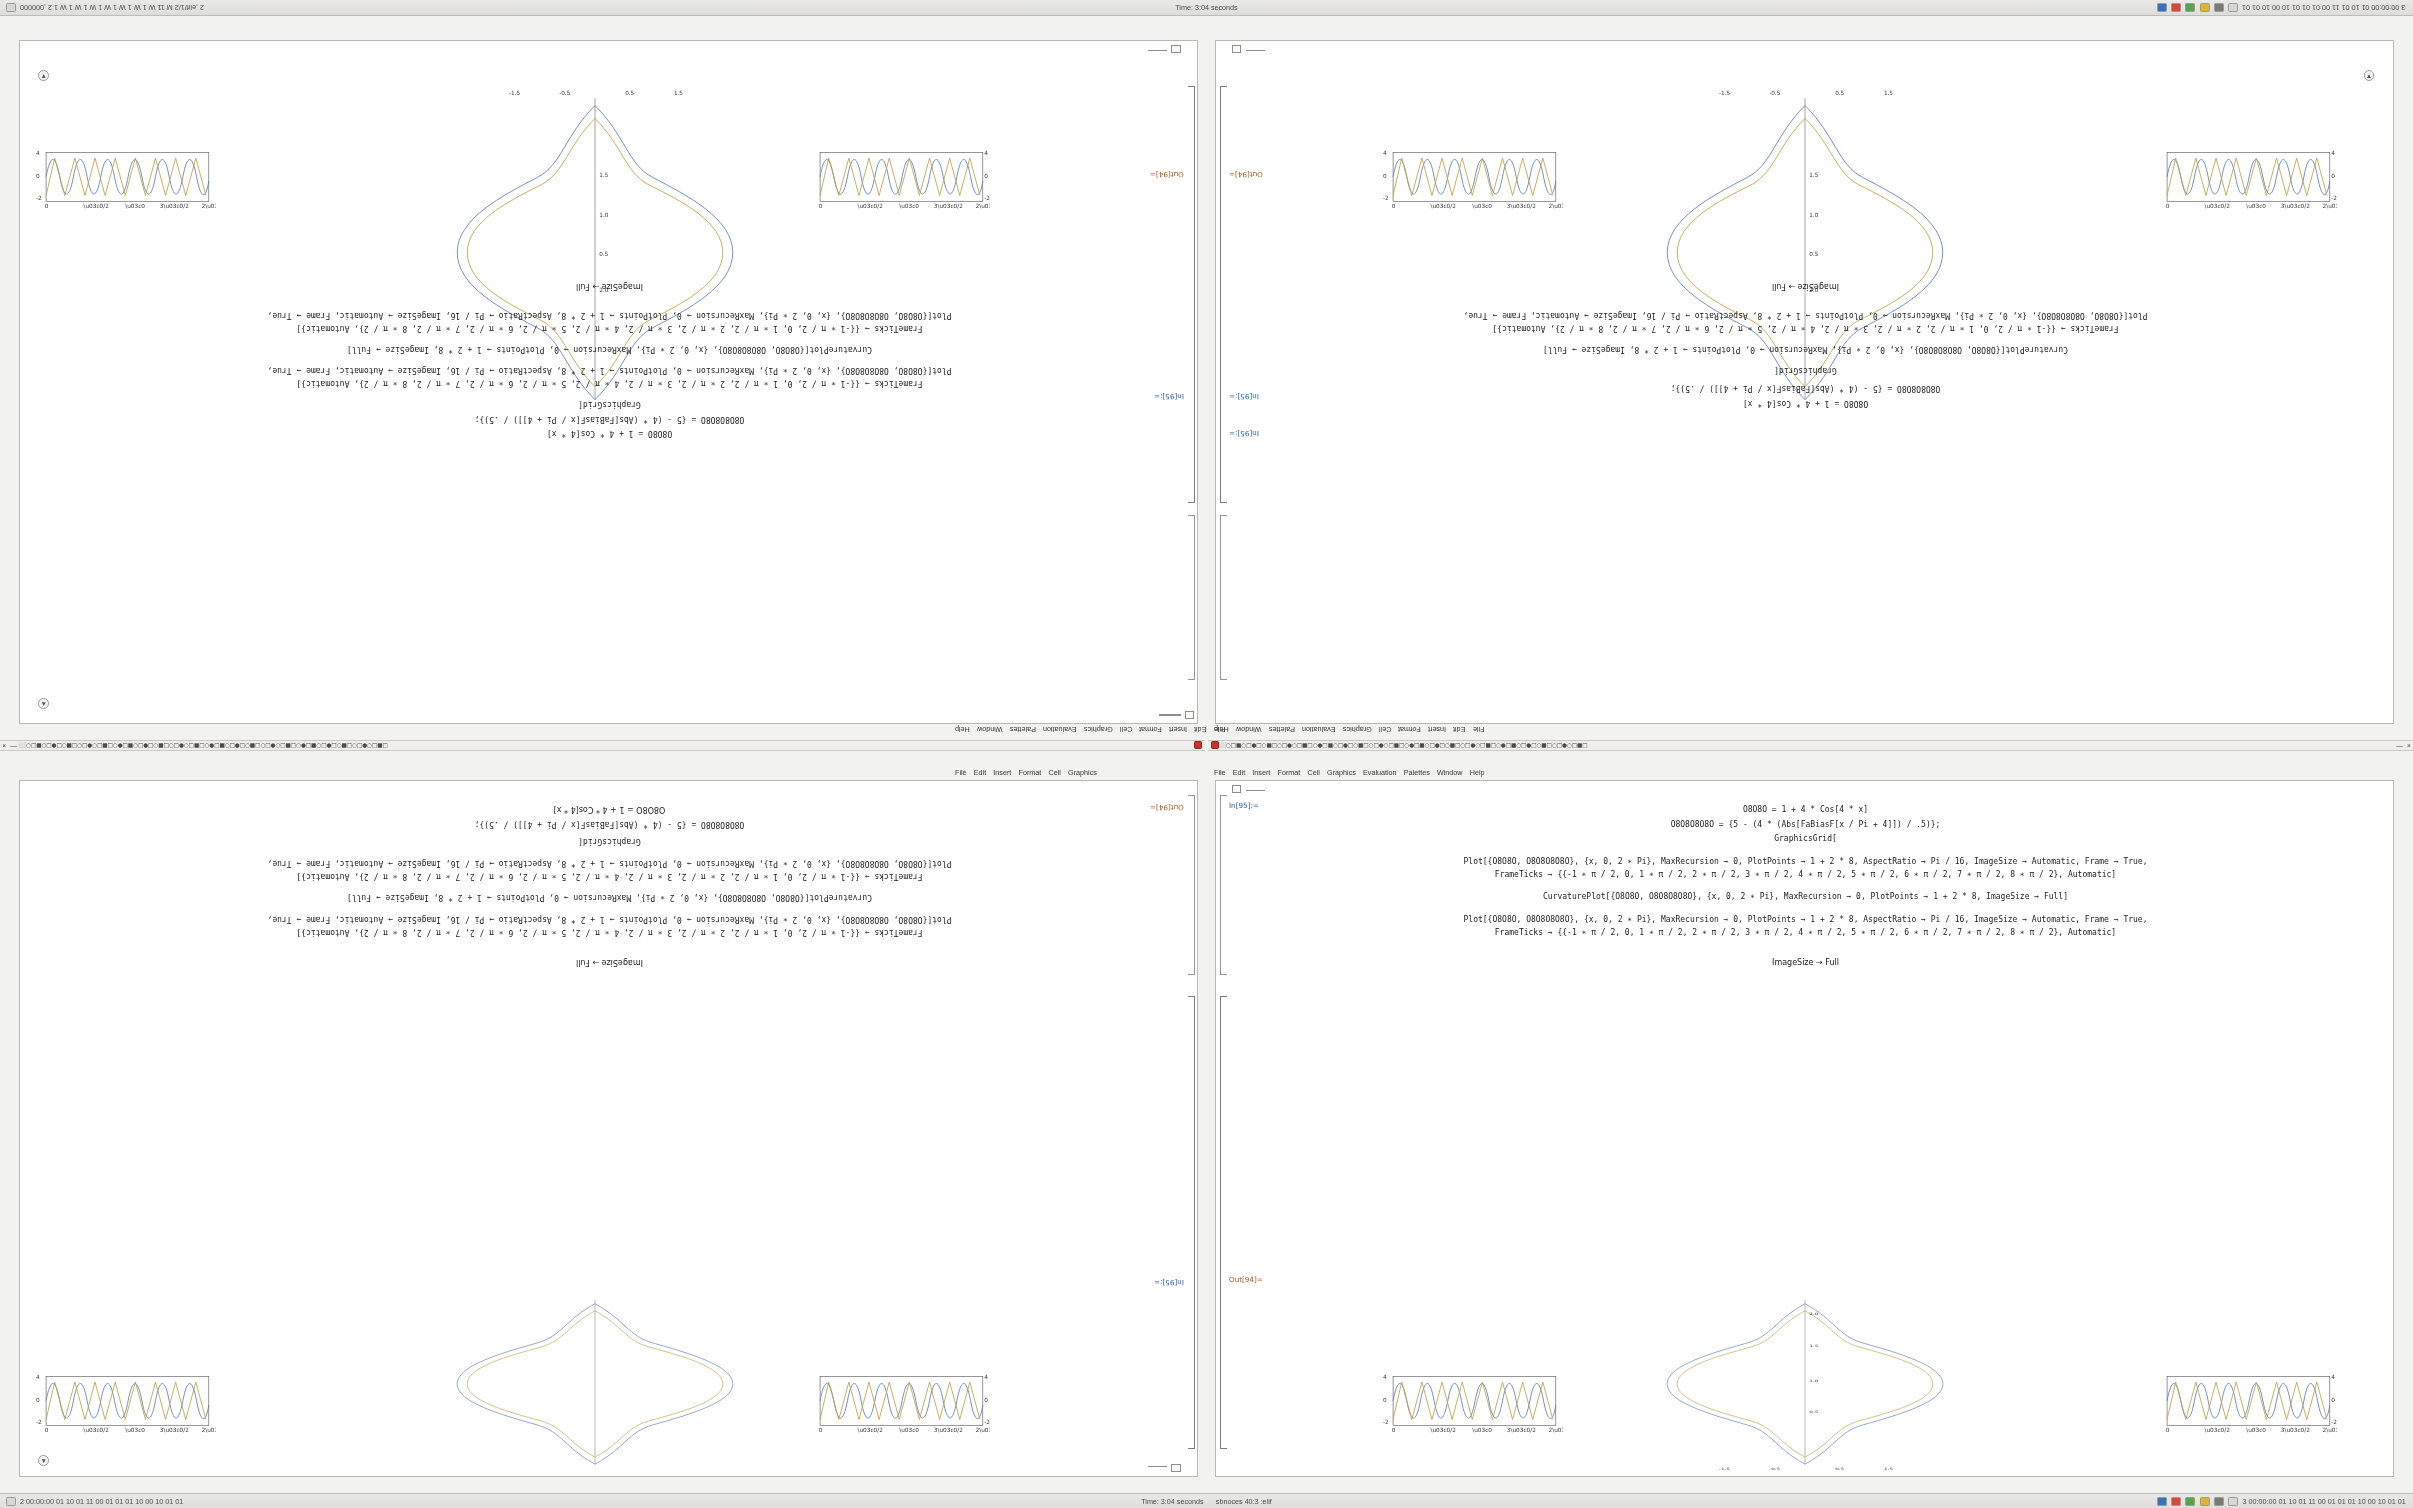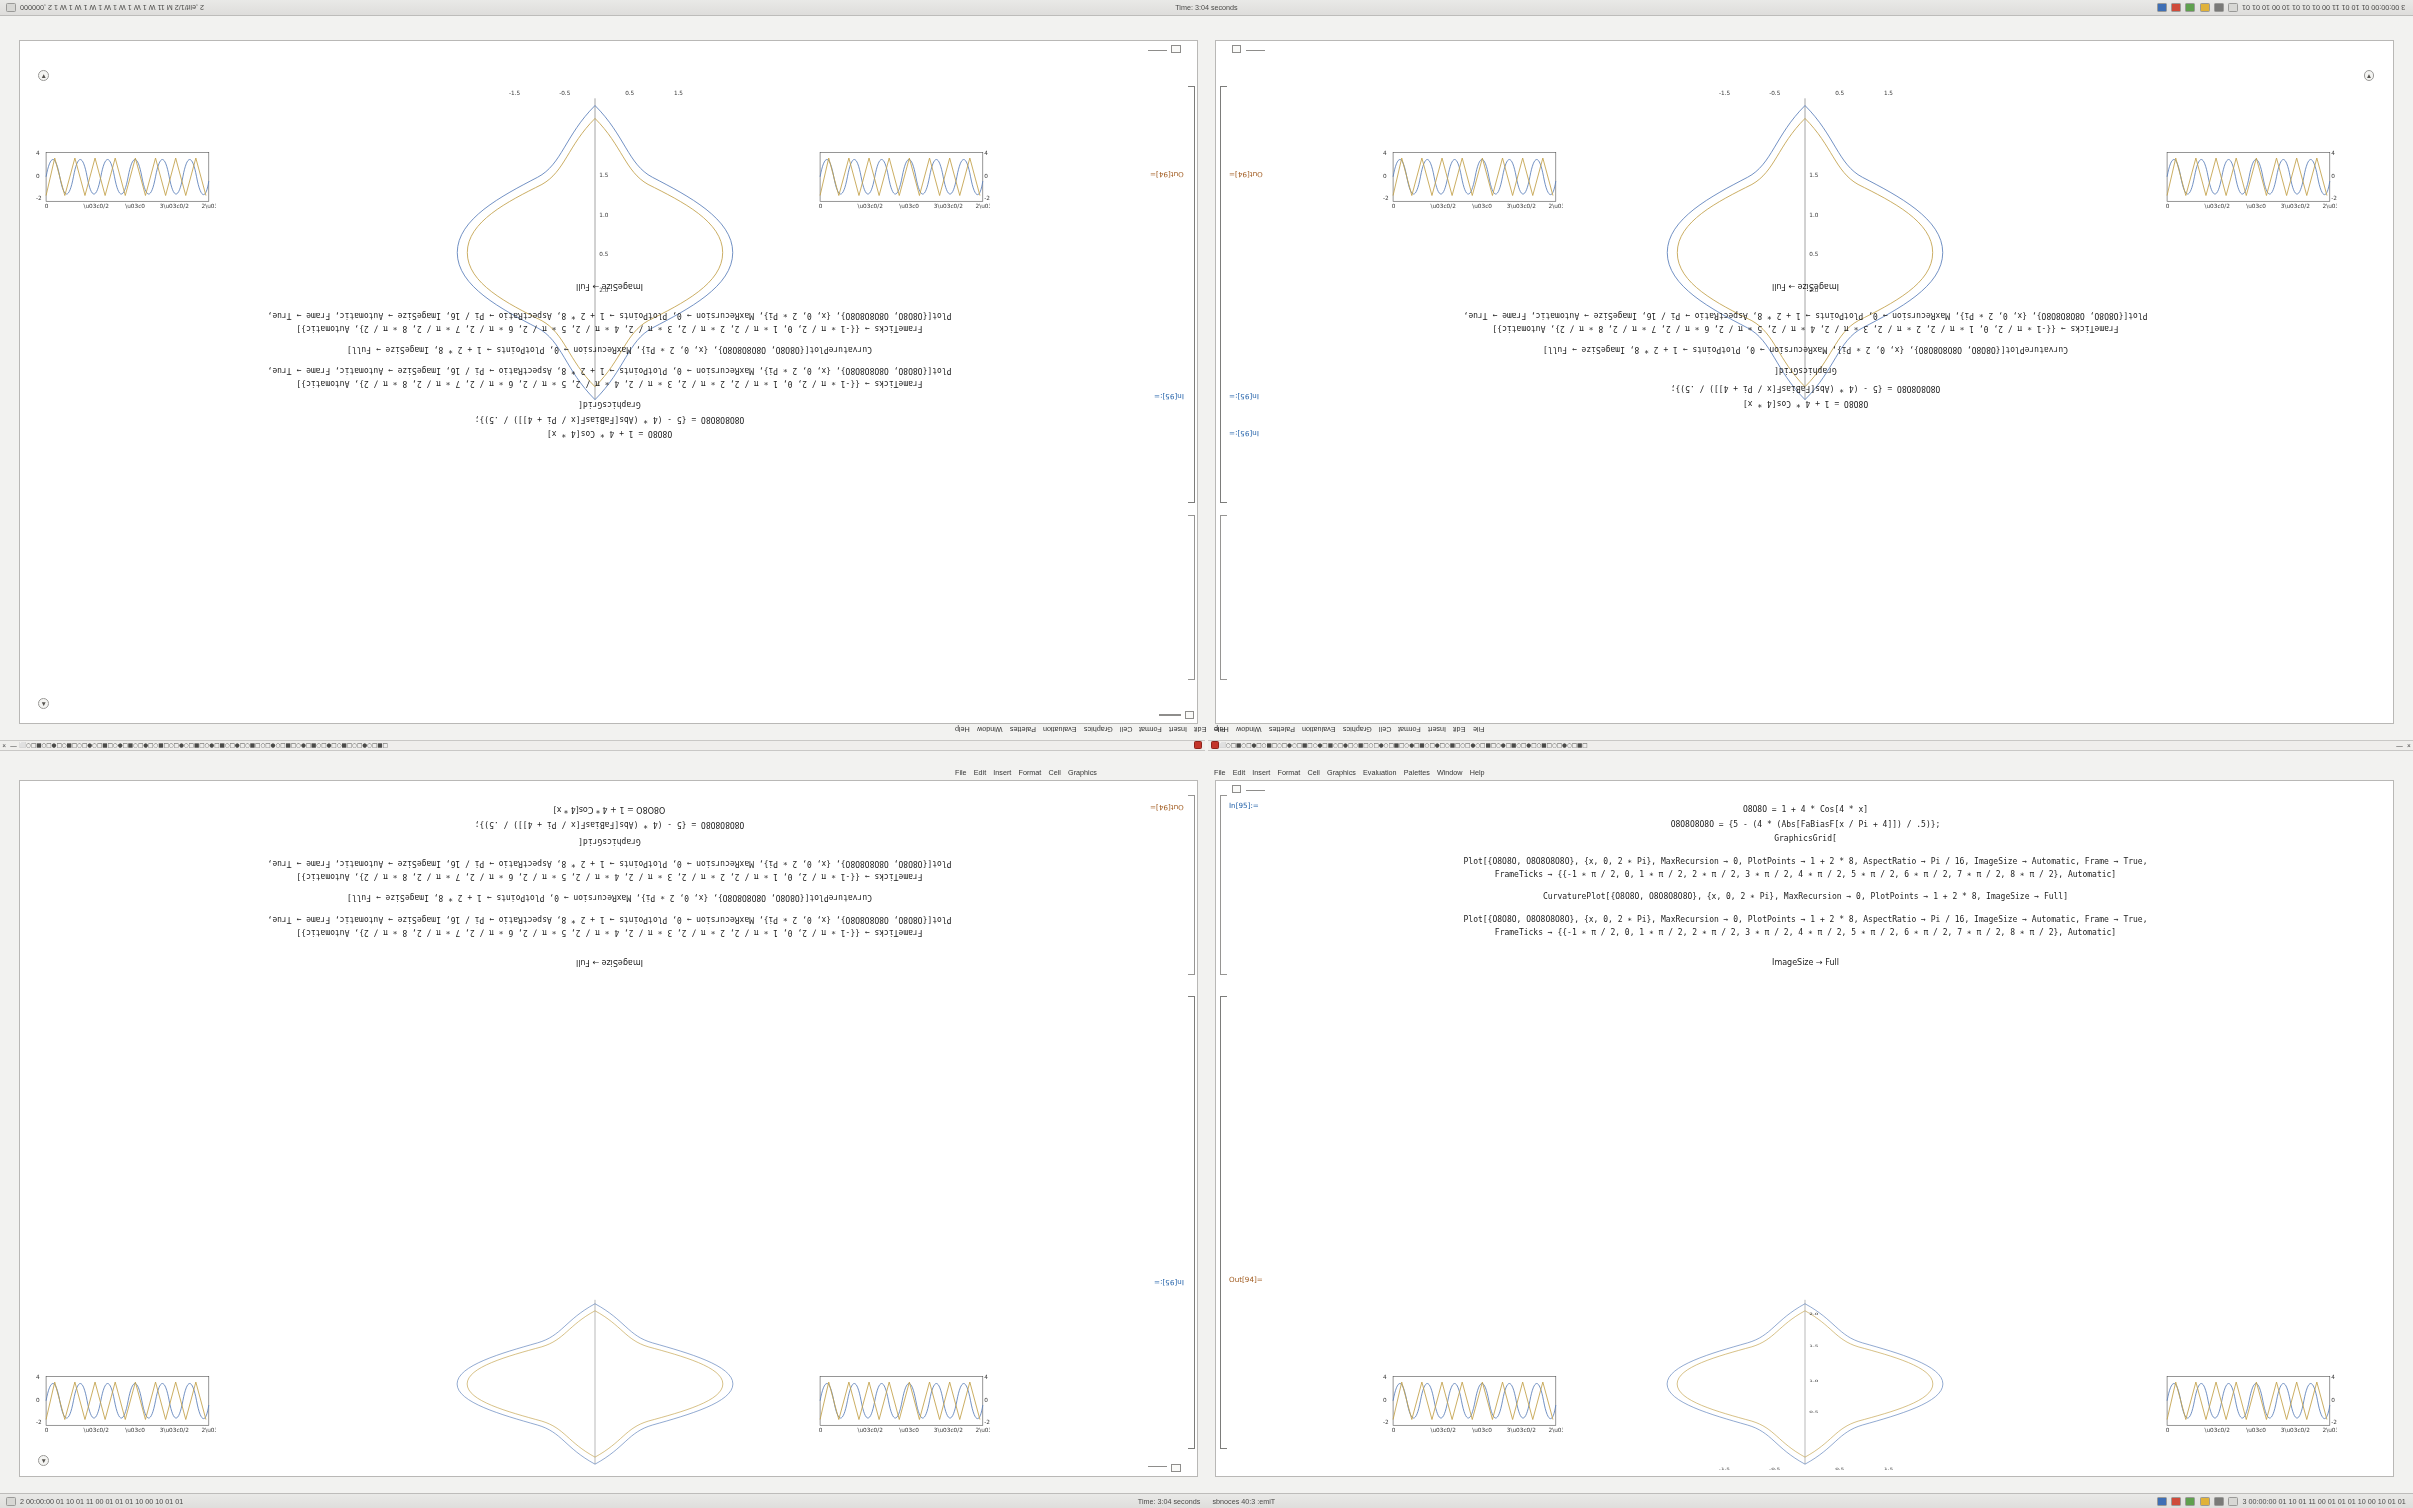--- a/index.html
+++ b/index.html
@@ -493,21 +493,21 @@
     </div>
   </div>
 
   <div class="titlebar bottom">
     <div class="tb-left">
       <span class="tb-icon c6"></span>
       <span class="tb-mini-text">2 00:00:00 01 10 01 11 00 01 01 01 10 00 10 01 01</span>
     </div>
     <div class="tb-center">
       <span class="tb-mini-text">Time: 3:04 seconds</span>
-      <span class="tb-mini-text" style="margin-left:10px;">sbnoces 40:3 :emiT</span>
+      <span class="tb-mini-text" style="margin-left:10px;">sbnoces 40:3 :elif</span>
     </div>
     <div class="tb-right">
       <span class="tb-icon c1"></span>
       <span class="tb-icon c2"></span>
       <span class="tb-icon c3"></span>
       <span class="tb-icon c4"></span>
       <span class="tb-icon c5"></span>
       <span class="tb-icon c6"></span>
       <span class="tb-mini-text">3 00:00:00 01 10 01 11 00 01 01 01 10 00 10 01 01</span>
     </div>

